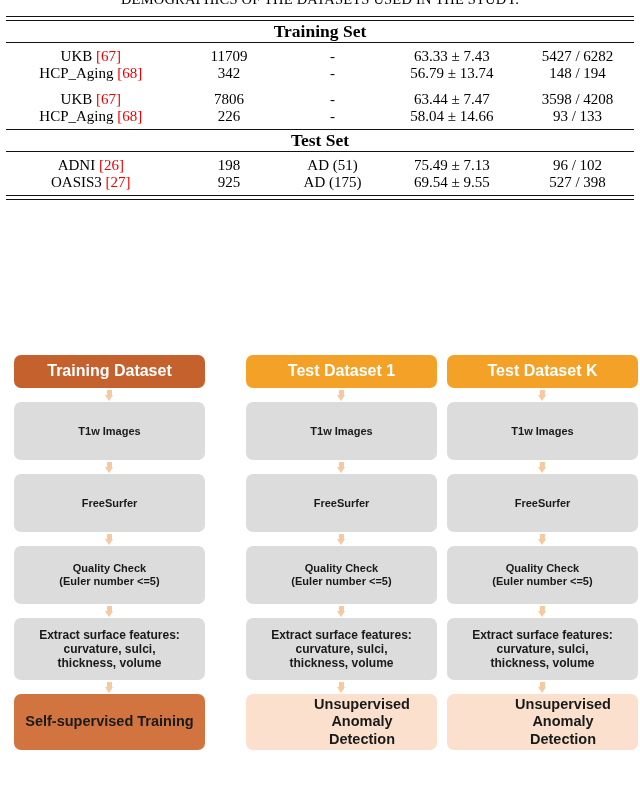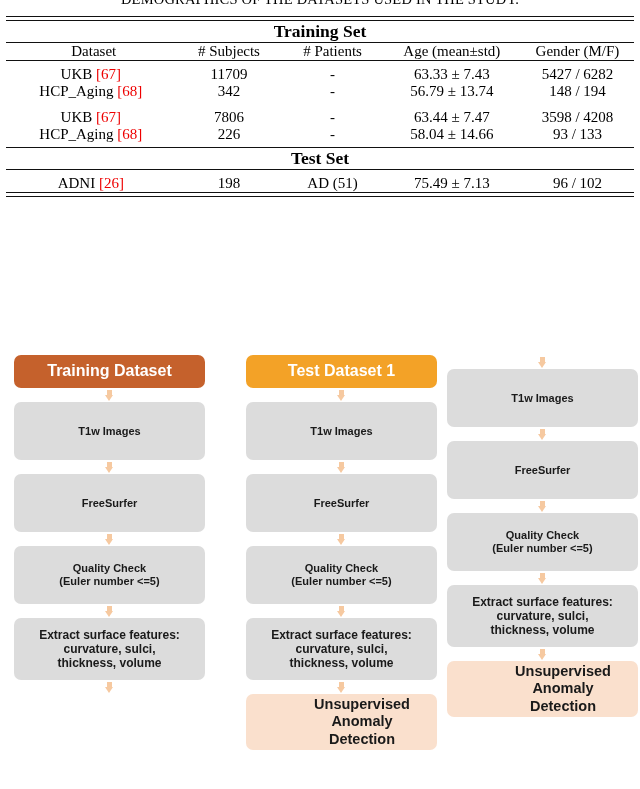--- a/index.html
+++ b/index.html
@@ -194,27 +194,20 @@
         <col class="c-gender">
     </colgroup>
     <tbody>
       <tr>
           <td class="dbl-line-top" colspan="5"></td>
         </tr>
 
       <tr class="sec-row first">
         <td colspan="5">Training Set</td>
       </tr>
-      <tr class="hdr-row">
-        <td class="c0">Dataset</td>
-        <td># Subjects</td>
-        <td># Patients</td>
-        <td>Age (mean±std)</td>
-        <td>Gender (M/F)</td>
-      </tr>
       <tr class="data-row first-of-block">
         <td><span>UKB</span> <span class="cite">[67]</span></td>
         <td>11709</td>
         <td>-</td>
         <td>63.33 ± 7.43</td>
         <td>5427 / 6282</td>
       </tr>
       <tr class="data-row last-of-block">
         <td><span>HCP_Aging</span> <span class="cite">[68]</span></td>
         <td>342</td>
@@ -241,20 +234,27 @@
       <tr class="sec-row">
         <td colspan="5">Test Set</td>
       </tr>
       <tr class="data-row first-of-block">
         <td><span>ADNI</span> <span class="cite">[26]</span></td>
         <td>198</td>
         <td>AD (51)</td>
         <td>75.49 ± 7.13</td>
         <td>96 / 102</td>
       </tr>
+      <tr class="data-row last-of-block">
+        <td><span>OASIS3</span> <span class="cite">[27]</span></td>
+        <td>925</td>
+        <td>AD (175)</td>
+        <td>69.54 ± 9.55</td>
+        <td>527 / 398</td>
+      </tr>
 
       <tr>
           <td class="bottom-dbl" colspan="5"></td>
         </tr>
     </tbody>
   </table>
 </div>
 
 <div class="flow">
 
@@ -298,20 +298,25 @@
         <div>curvature, sulci,</div>
         <div>thickness, volume</div>
       </div>
     </div>
     <div class="connector">
         <span class="arrow-down">
           <span class="stem"></span>
           <span class="head"></span>
         </span>
       </div>
+    <div class="node result solid">
+      <div>
+        <div>Self-supervised Training</div>
+      </div>
+    </div>
   </div>
 
   <div class="col col2">
     <div class="node header test">Test Dataset 1</div>
     <div class="connector">
         <span class="arrow-down">
           <span class="stem"></span>
           <span class="head"></span>
         </span>
       </div>
@@ -356,20 +361,21 @@
       </div>
     <div class="node result light">
       <div>
         <div>Unsupervised Anomaly</div>
         <div>Detection</div>
       </div>
     </div>
   </div>
 
   <div class="col col3">
+    <div class="node header test">Test Dataset K</div>
     <div class="connector">
         <span class="arrow-down">
           <span class="stem"></span>
           <span class="head"></span>
         </span>
       </div>
     <div class="node grey h-img">T1w Images</div>
     <div class="connector">
         <span class="arrow-down">
           <span class="stem"></span>

